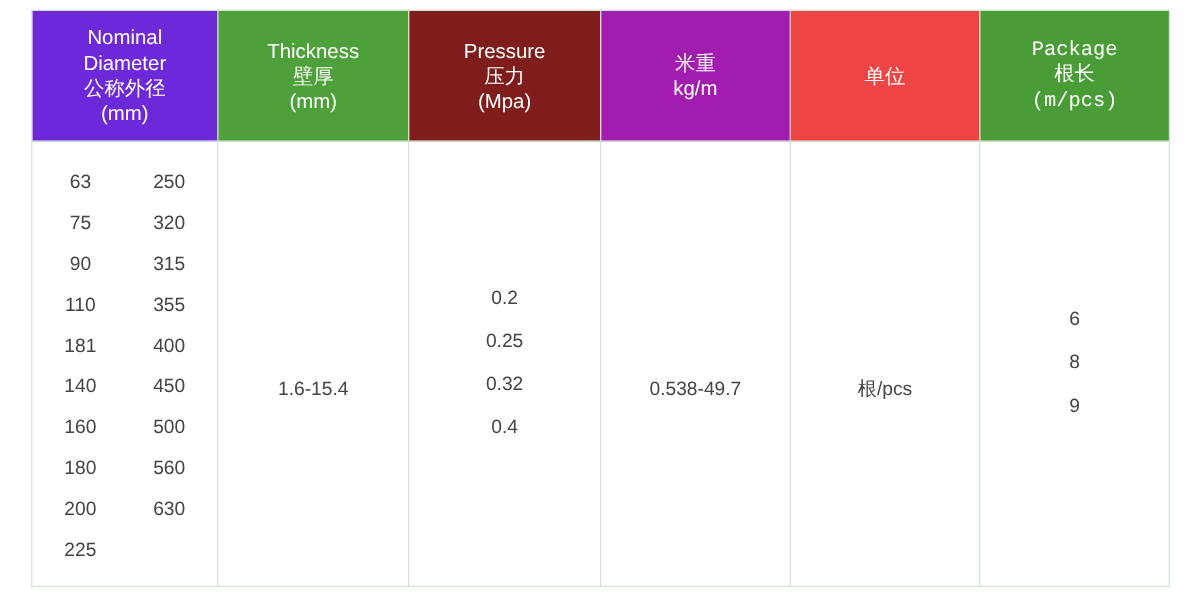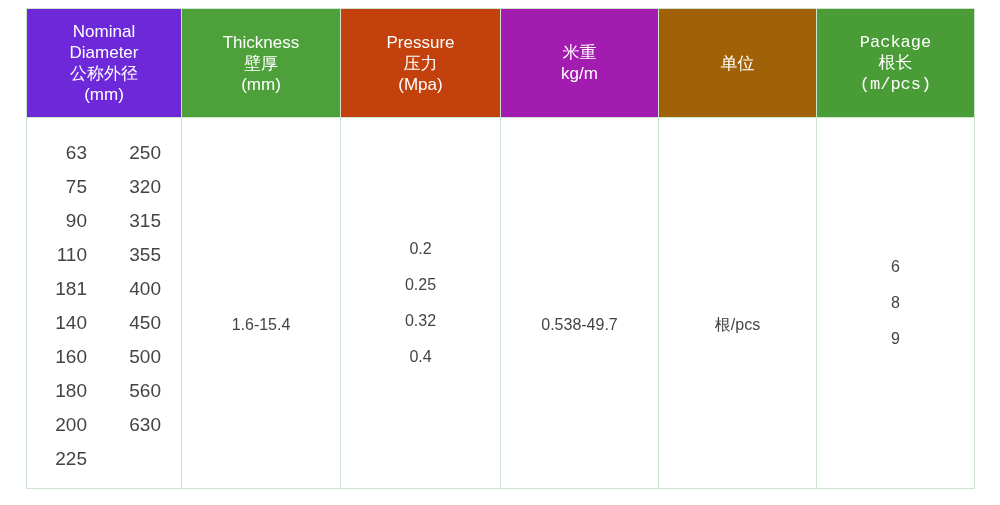--- a/index.html
+++ b/index.html
@@ -36,23 +36,23 @@
     font-size: 17px;
     line-height: 21px;
     font-weight: normal;
     padding: 10px 4px;
     height: 88px;
     border: 1px solid #ffffff;
     border-bottom: none;
   }
   thead th.h0 { background: #6d28d9; }
   thead th.h1 { background: #4ea13a; }
-  thead th.h2 { background: #c2410c; }
+  thead th.h2 { background: #7f1d1d; }
   thead th.h3 { background: #a21caf; }
-  thead th.h4 { background: #a16207; margin-left: 12px; }
+  thead th.h4 { background: #ef4444; margin-left: 12px; }
   thead th.h5 { background: #4a9d36; font-family: Liberation Mono, monospace; }
   .th-line { display: block; }
   tbody td {
     background: #ffffff;
     font-size: 16px;
     color: #444444;
     height: 370px;
     padding: 0;
   }
   .dia-cell {
@@ -62,22 +62,22 @@
     padding: 18px 0 8px 0;
   }
   .dia-col {
     display: flex;
     flex-direction: column;
     gap: 0;
   }
   .dia-col span {
     display: block;
     line-height: 34px;
-    font-size: 19px;
-    text-align: right;
+    font-size: 16px;
+    text-align: center;
     min-width: 40px;
   }
   .stack {
     display: flex;
     flex-direction: column;
     align-items: center;
     justify-content: flex-end;
     line-height: 36px;
   }
   .stack span { display: block; }

